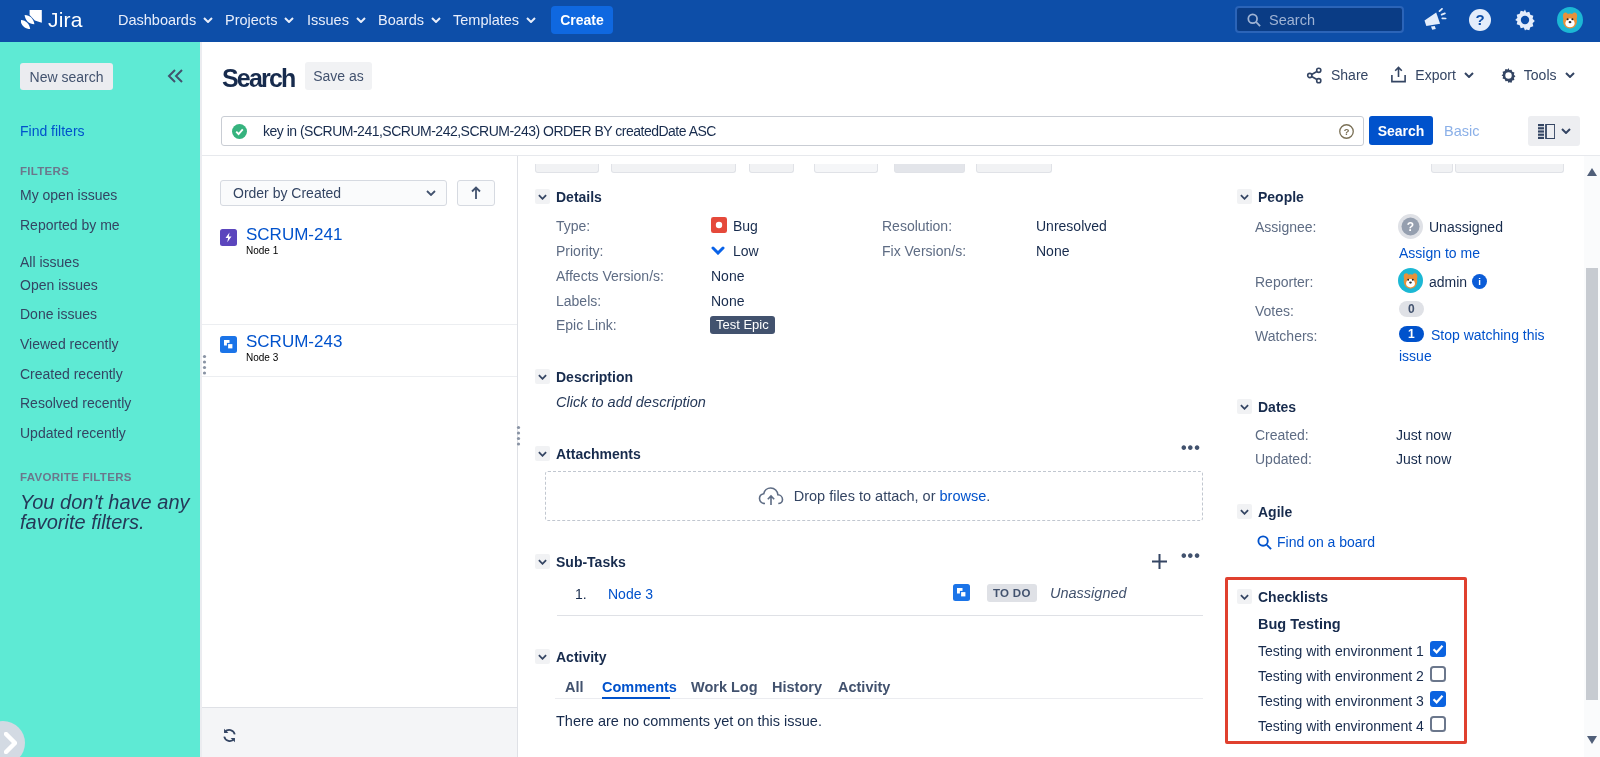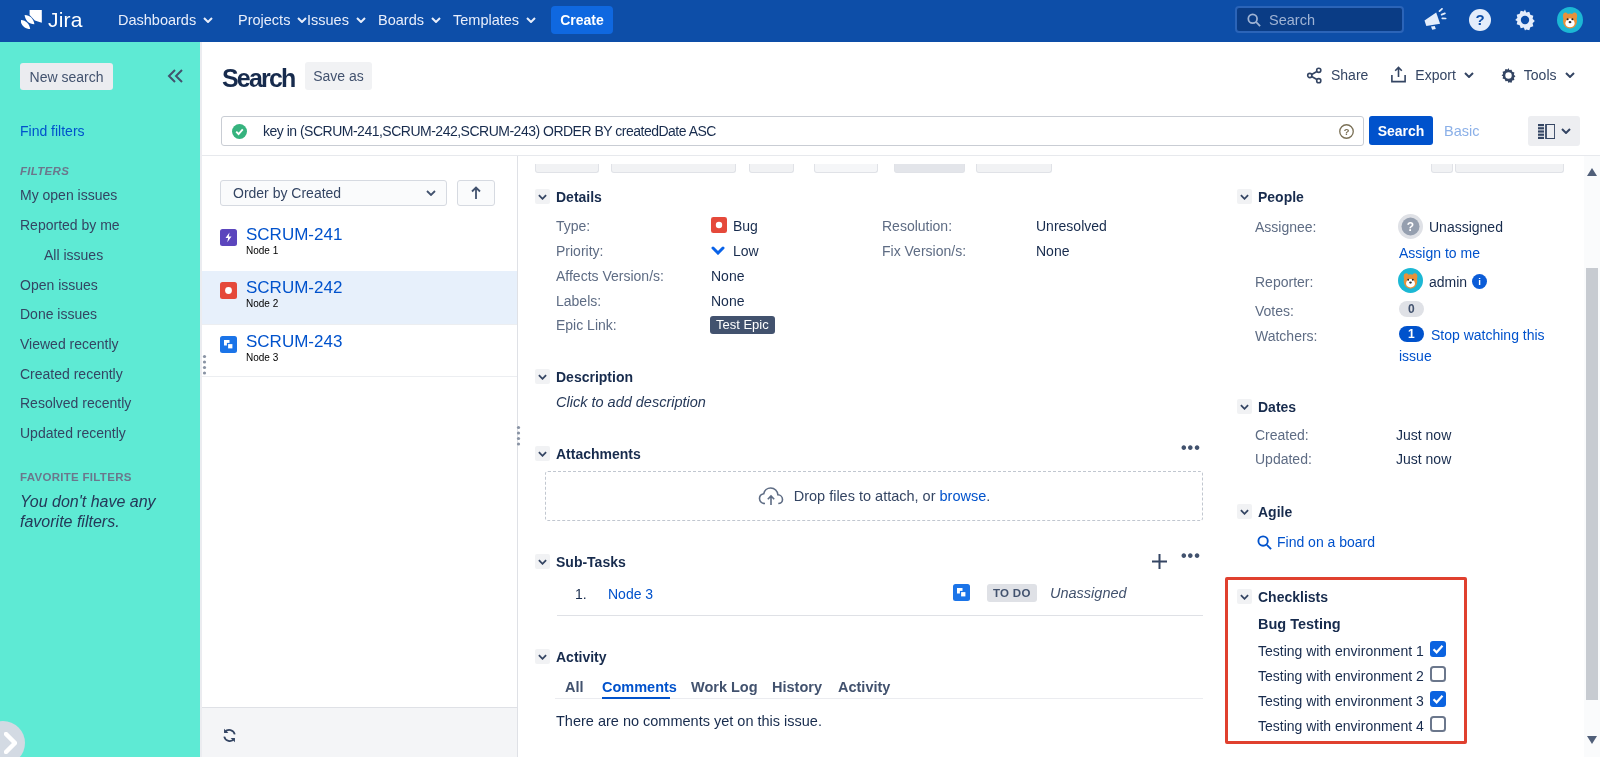--- a/index.html
+++ b/index.html
@@ -100,21 +100,21 @@
           <path d="M8.6 0 H20.8 V12.8 L13.8 10.6 8.6 4.9 Z"></path>
           <path d="M3.6 5.1 C9.1 5.3 12.6 8.8 13.4 14.3 C7.9 14.1 4.3 10.7 3.6 5.1 Z"></path>
           <path d="M-0.6 9.9 C4.9 10.1 8.4 13.6 9.2 19.1 C3.7 18.9 0.1 15.5 -0.6 9.9 Z"></path>
         </g>
       </svg>
     <span class="logotext">Jira</span>
   </div>
   <div class="navmenu" style="left:118px;">Dashboards <svg class="chev" width="10" height="6" viewBox="0 0 10 6">
         <path fill="none" stroke="#e8eefb" stroke-width="2" d="M1 1l4 4 4-4"></path>
       </svg></div>
-  <div class="navmenu" style="left:238px;justify-content:flex-end;">Projects <svg class="chev" width="10" height="6" viewBox="0 0 10 6">
+  <div class="navmenu" style="left:225px;justify-content:flex-end;">Projects <svg class="chev" width="10" height="6" viewBox="0 0 10 6">
         <path fill="none" stroke="#e8eefb" stroke-width="2" d="M1 1l4 4 4-4"></path>
       </svg></div>
   <div class="navmenu" style="left:307px;">Issues <svg class="chev" width="10" height="6" viewBox="0 0 10 6">
         <path fill="none" stroke="#e8eefb" stroke-width="2" d="M1 1l4 4 4-4"></path>
       </svg></div>
   <div class="navmenu" style="left:378px;">Boards <svg class="chev" width="10" height="6" viewBox="0 0 10 6">
         <path fill="none" stroke="#e8eefb" stroke-width="2" d="M1 1l4 4 4-4"></path>
       </svg></div>
   <div class="navmenu" style="left:453px;">Templates <svg class="chev" width="10" height="6" viewBox="0 0 10 6">
         <path fill="none" stroke="#e8eefb" stroke-width="2" d="M1 1l4 4 4-4"></path>
@@ -157,32 +157,32 @@
     <ellipse cx="13" cy="15.2" rx="1.4" ry="1.1" fill="#333"></ellipse>
   </svg>
 </div>
 
 <div class="sidebar">
   <div class="newsearch">New search</div>
   <svg class="collapse" style="top:26px" width="17" height="16" viewBox="0 0 17 16">
       <path fill="none" stroke="#42526e" stroke-width="2" d="M8 2 2 8l6 6 M15 2 9 8l6 6"></path>
     </svg>
   <div class="findfilters">Find filters</div>
-  <div class="caption abs" style="left:20px; top:123px;font-style:italic;">FILTERS</div>
+  <div class="caption abs" style="left:20px; top:123px;">FILTERS</div>
   <div class="sideitem" style="top:145px;">My open issues</div>
   <div class="sideitem" style="top:175px;">Reported by me</div>
-  <div class="sideitem" style="top:205px;margin-left:24px;">All issues</div>
+  <div class="sideitem" style="top:212px;">All issues</div>
   <div class="sideitem" style="top:235px;">Open issues</div>
   <div class="sideitem" style="top:264px;">Done issues</div>
   <div class="sideitem" style="top:294px;">Viewed recently</div>
   <div class="sideitem" style="top:324px;">Created recently</div>
   <div class="sideitem" style="top:353px;">Resolved recently</div>
   <div class="sideitem" style="top:383px;">Updated recently</div>
   <div class="caption abs" style="left:20px; top:429px;">FAVORITE FILTERS</div>
-  <div class="abs" style="left:20px; top:450px; font-size:16px; font-style:italic; color:#253858; line-height:20px;">You don't have any<br>favorite filters.</div>
+  <div class="abs" style="left:20px; top:450px; font-size:20px; font-style:italic; color:#253858; line-height:20px;">You don't have any<br>favorite filters.</div>
 </div>
 
 <div class="pagehead">
   <div class="title">Search</div>
   <div class="saveas">Save as</div>
   <div class="headops">
     <svg width="17" height="17" viewBox="0 0 18 18">
         <g fill="none" stroke="#344563" stroke-width="1.7">
           <circle cx="13.5" cy="3.5" r="2.2"></circle>
           <circle cx="4" cy="9" r="2.2"></circle>
@@ -252,28 +252,20 @@
         <path fill="none" stroke="#42526e" stroke-width="1.8" d="M6 13V2M2 5.5 6 1.5l4 4"></path>
       </svg>
     </div>
   <div class="issuerow" style="top:62px;">
     <svg class="abs" style="left:18px; top:11px;" width="17" height="17" viewBox="0 0 17 17">
         <rect width="17" height="17" rx="2.5" fill="#5b45bd"></rect>
         <path fill="#fff" d="M9.5 3.5 5.5 9h2.6l-.8 4.3 4.2-5.8H8.8z"></path>
       </svg>
     <div class="key">SCRUM-241</div>
       <div class="sum">Node 1</div>
-  </div>
-  <div class="issuerow" style="top:115px; background:#e7f0fb;">
-    <svg class="abs" style="left:18px; top:11px;" width="17" height="17" viewBox="0 0 17 17">
-        <rect width="17" height="17" rx="2.5" fill="#e5493a"></rect>
-        <circle cx="8.5" cy="8.5" r="3.4" fill="#fff"></circle>
-      </svg>
-    <div class="key">SCRUM-242</div>
-      <div class="sum">Node 2</div>
   </div>
   <div class="issuerow" style="top:168px; border-top:1px solid #eceef1; border-bottom:1px solid #eceef1;">
     <svg class="abs" style="left:18px; top:11px;" width="17" height="17" viewBox="0 0 17 17">
         <rect width="17" height="17" rx="2.5" fill="#1b74e8"></rect>
         <rect x="4" y="4" width="5.5" height="5.5" fill="#fff"></rect>
         <rect x="7.5" y="7.5" width="5.5" height="5.5" fill="#fff" stroke="#1b74e8" stroke-width="1.2"></rect>
       </svg>
     <div class="key">SCRUM-243</div>
       <div class="sum">Node 3</div>
   </div>

